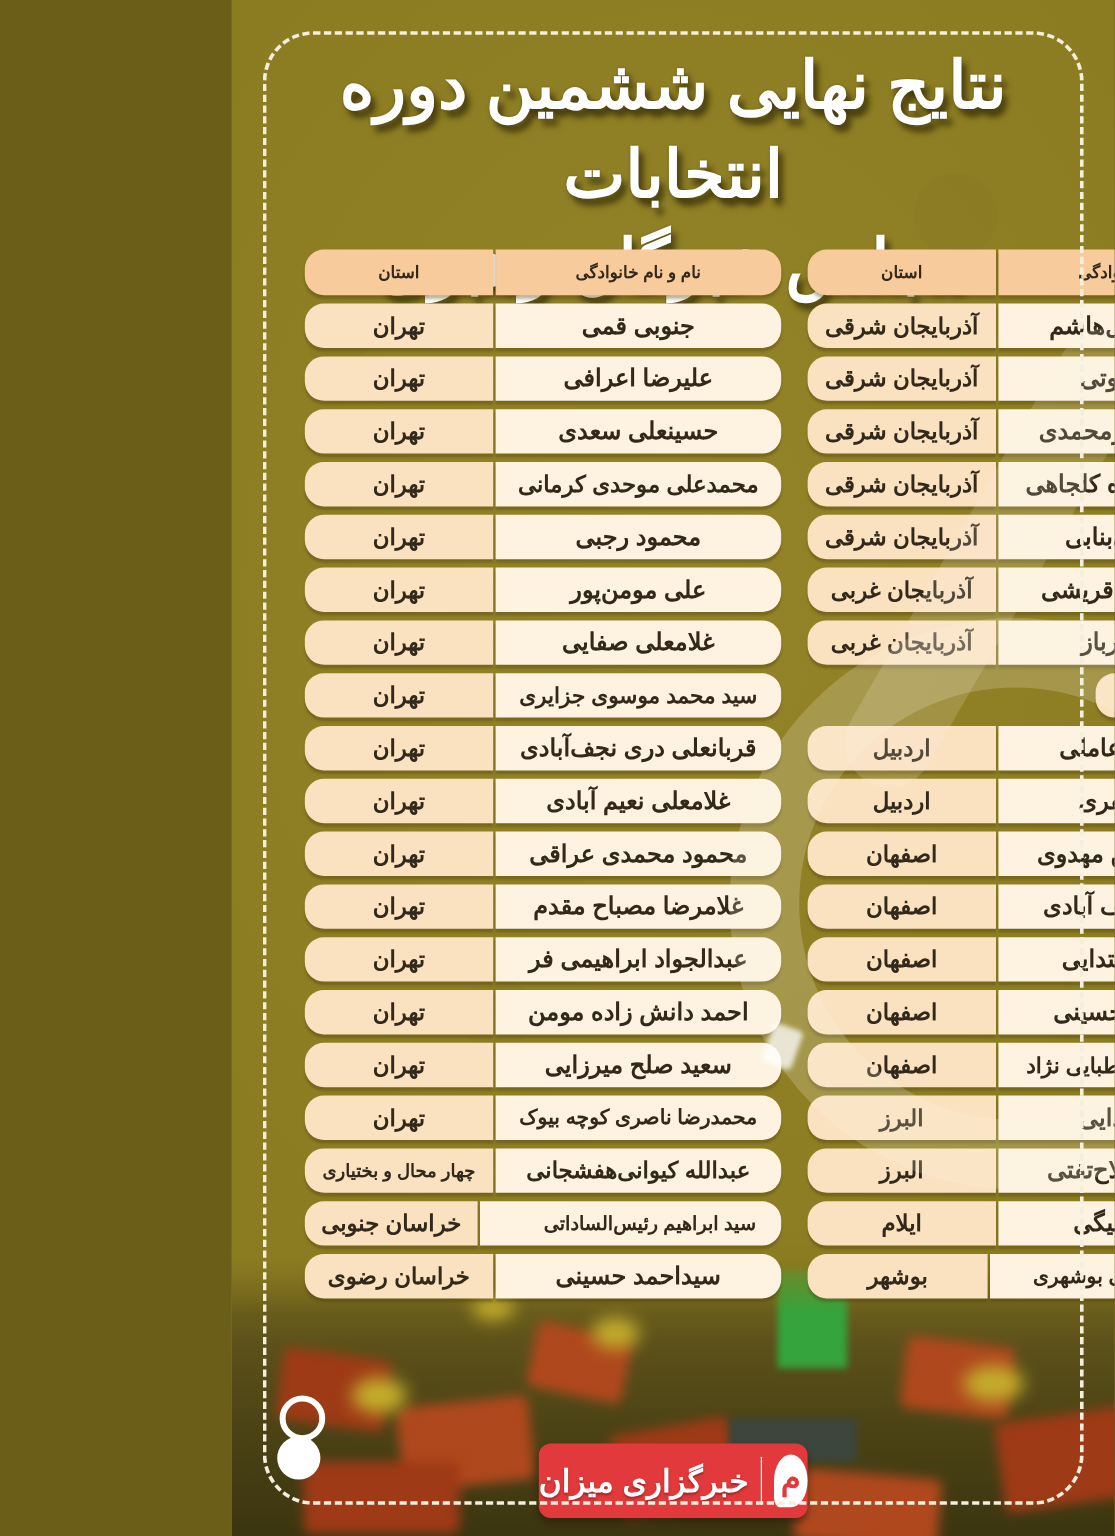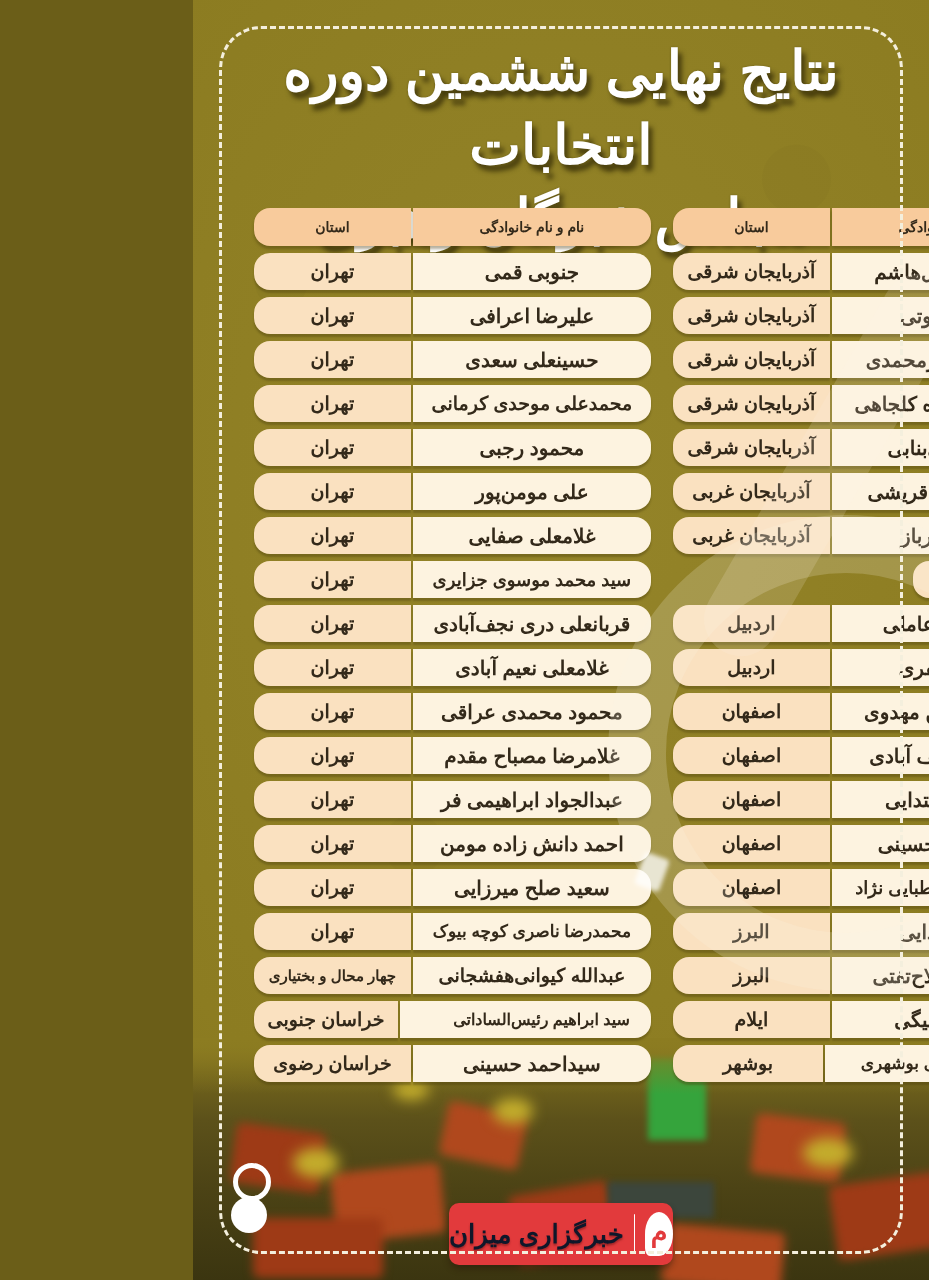--- a/index.html
+++ b/index.html
@@ -85,21 +85,21 @@
     border:5px solid #fff; border-radius:50%; z-index:15;}
   .circle-filled{position:absolute; left:38px; top:1197px; width:36px; height:36px;
     background:#fff; border-radius:50%; z-index:15;}
   
   .footer-badge{
     position:absolute; left:50%; transform:translateX(-50%); top:1203px; z-index:30;
     width:224px; height:62px; background:#e23a3c; border-radius:10px;
     display:flex; flex-direction:row-reverse; align-items:center; justify-content:center;
     gap:10px; box-shadow:0 4px 6px rgba(40,20,8,.45);
   }
-  .agency-name{color:#0f172a; font-weight:bold; font-size:26px; white-space:nowrap;
+  .agency-name{color:#ffffff; font-weight:bold; font-size:26px; white-space:nowrap;
     text-shadow:0 2px 2px rgba(100,20,20,.5);}
   .badge-divider{width:2px; height:40px; background:#fff; border-radius:1px;}
   .mizan-logo{width:44px; height:44px; background:#fff; border-radius:50% 50% 50% 18%;
     display:flex; align-items:center; justify-content:center;}
   .mizan-logo span{color:#e23a3c; font-size:27px; font-weight:bold; line-height:1; padding-bottom:4px;}
 </style>
 </head>
 <body>
 
 <div class="page">

